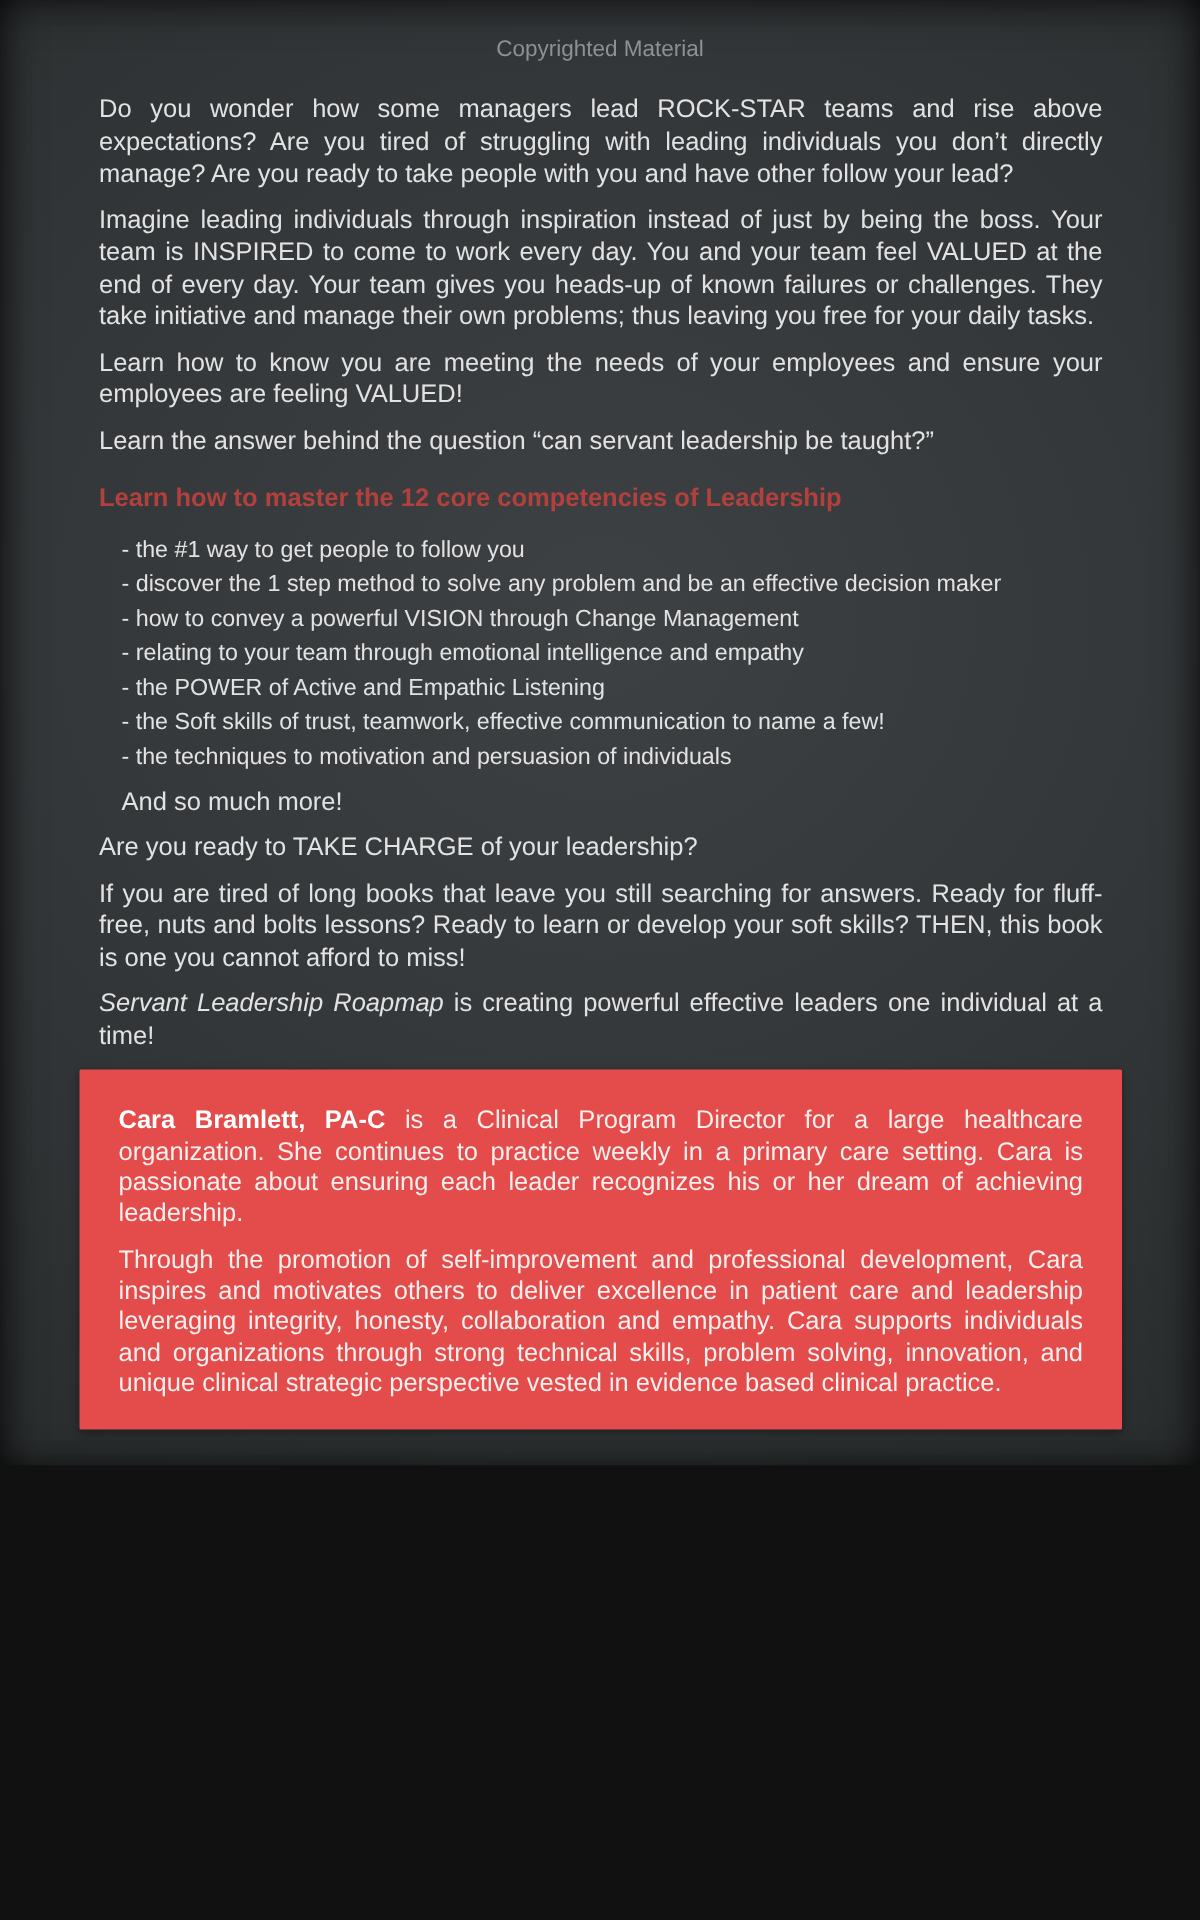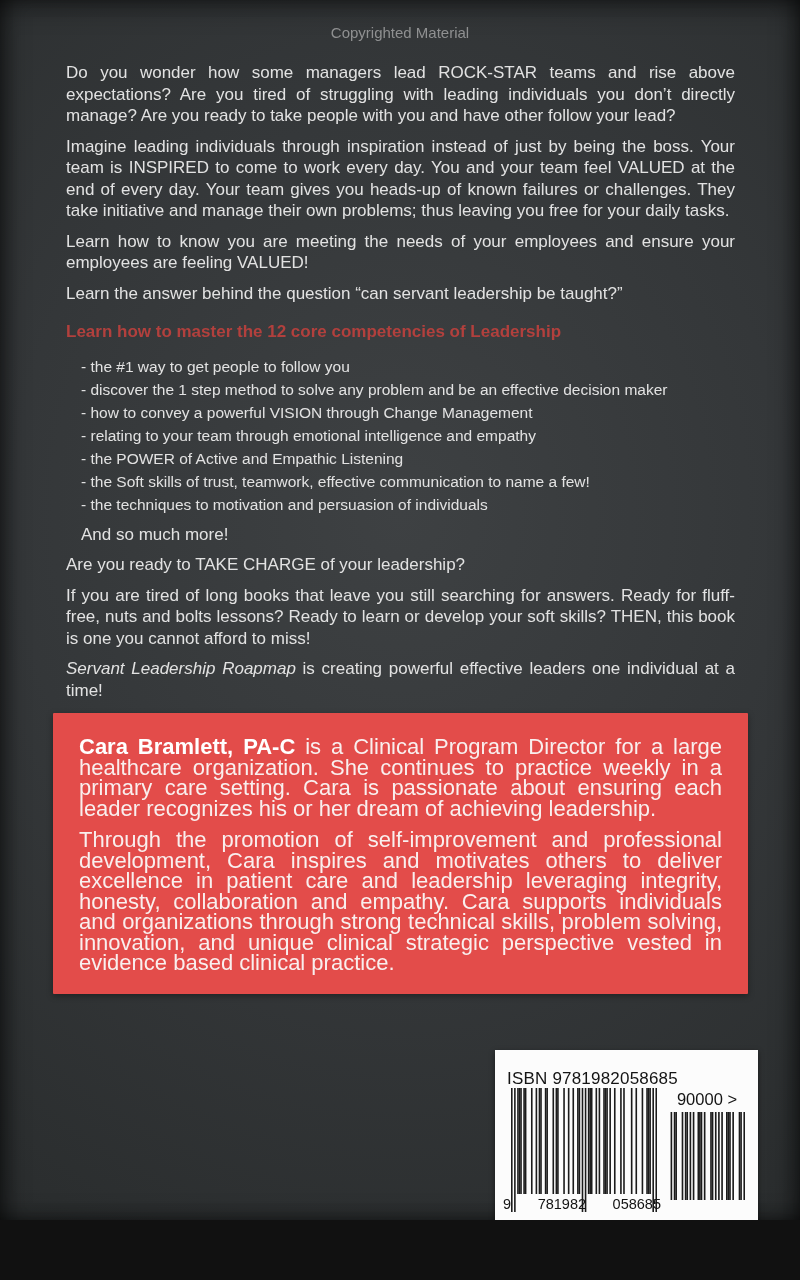--- a/index.html
+++ b/index.html
@@ -1,17 +1,17 @@
 <!DOCTYPE html>
 <html><head>
 <meta charset="utf-8">
 <style>
   html,body { margin:0; padding:0; background:#111; }
   .cover {
-    position:relative; width:800px; height:1220px; overflow:hidden;
+    position:relative; width:800px; height:977px; overflow:hidden;
     font-family:"Liberation Sans","DejaVu Sans",sans-serif;
     background:radial-gradient(ellipse 120% 90% at 50% 42%,
       #3e4143 0%, #343739 40%, #2b2e2f 72%, #222425 100%);
   }
   .cover::before {
     content:""; position:absolute; inset:0; pointer-events:none;
     box-shadow: inset 16px 0 24px -12px rgba(0,0,0,.6),
                 inset -16px 0 24px -12px rgba(0,0,0,.6),
                 inset 0 18px 28px -14px rgba(0,0,0,.45),
                 inset 0 -14px 22px -12px rgba(0,0,0,.4);
@@ -37,21 +37,21 @@
     white-space:nowrap; overflow:hidden;
   }
   .content p.more { margin:8px 0 9px 15px; text-align:left; }
   .content p .title-italic { font-style:italic; }
   .author-box {
     margin:12px -13px 0; padding:24px 26px 20px;
     background:#e34c4a; border-radius:1px;
     box-shadow:0 2px 6px rgba(0,0,0,.35);
   }
   .author-box p {
-    margin:0 0 11px; font-size:22px; line-height:20.5px;
+    margin:0 0 11px; font-size:17px; line-height:20.5px;
     text-align:justify; color:#f9efee;
   }
   .author-box p:last-child { margin-bottom:0; }
   .author-box b { font-weight:bold; color:#ffffff; }
   .barcode-box {
     position:absolute; left:495px; top:1050px; width:263px; height:187px;
     background:#fcfcfc; box-shadow:0 2px 5px rgba(0,0,0,.5);
   }
   .isbn-label {
     position:absolute; top:19px; left:12px; width:152px; text-align:right;

